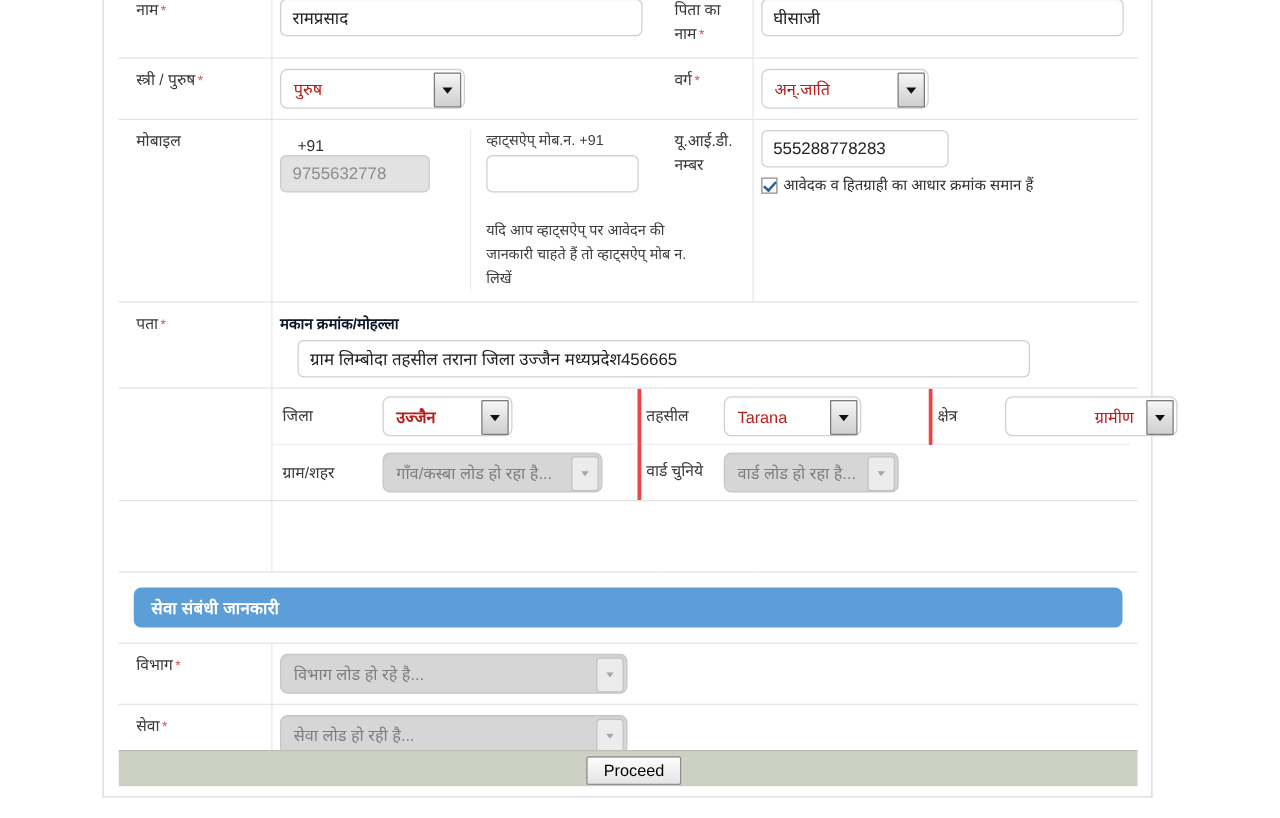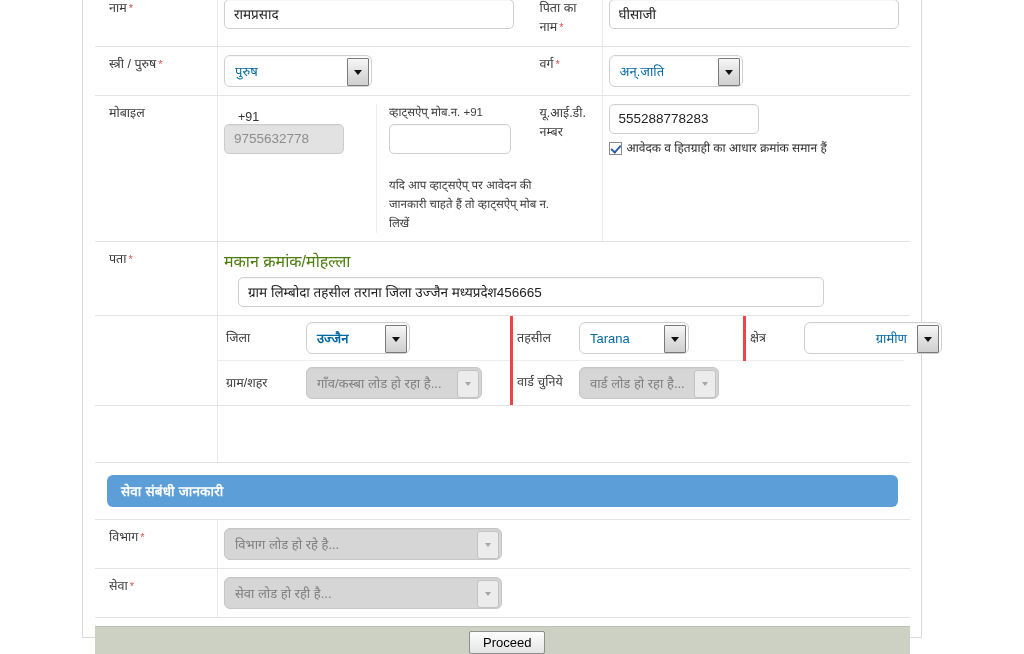--- a/index.html
+++ b/index.html
@@ -105,21 +105,21 @@
     border-radius: 6px;
     background: #ffffff;
     box-shadow: inset 0 1px 1px rgba(0,0,0,0.03);
     vertical-align: middle;
   }
   .sel .sel-val {
     display: block;
     padding: 7px 34px 0 10px;
     font-size: 13px;
     line-height: 17px;
-    color: #0369a1;
+    color: #b91c1c;
     white-space: nowrap;
     overflow: hidden;
   }
   .sel .sel-btn {
     position: absolute;
     top: 2px;
     right: 2px;
     width: 20px;
     height: 26px;
     border: 1px solid #7a7a7a;
@@ -160,24 +160,25 @@
   .sel.w-varg   { width: 134px; }
   .sel.w-jila   { width: 104px; }
   .sel.w-tehsil { width: 110px; }
   .sel.w-kshetr { width: 138px; text-align: right; }
   .sel.w-gram   { width: 176px; }
   .sel.w-ward   { width: 140px; }
   .sel.w-vibhag { width: 278px; }
   .sel.w-seva   { width: 278px; }
 
   .sub-lbl {
-    font-size: 16px;
-    color: #4d7c0f;
+    font-size: 12px;
+    color: #0f172a;
     margin-bottom: 5px;
     display: block;
+    font-weight: bold;
   }
   .wa-note {
     margin-top: 22px;
     font-size: 11.5px;
     line-height: 1.65;
     color: #3d3d3d;
     width: 160px;
   }
   .wa-head {
     font-size: 11.5px;
@@ -251,21 +252,21 @@
   td.sec-head-cell {
     padding: 0 !important;
     border-top: 1px solid #e3e3e3 !important;
     border-bottom: none !important;
   }
 
   
   .footer-bar {
     position: absolute;
     left: 95px;
-    top: 626px;
+    top: 600px;
     width: 815px;
     height: 28px;
     background: #ccd1c4;
     border-top: 1px solid #bcbfb4;
   }
   .proceed-btn {
     position: absolute;
     left: 374px;
     top: 4px;
     font-family: "Liberation Sans", sans-serif;
@@ -407,21 +408,21 @@
             <tr>
               <td class="c-lbl">
                 <span>ग्राम/शहर</span>
               </td>
               <td>
                 <div class="sel w-gram disabled">
                   <span class="sel-val">गाँव/कस्बा लोड हो रहा है...</span>
                   <span class="sel-btn"></span>
                 </div>
               </td>
-              <td class="c-lbl2 div-l" style="line-height:1.5;">
+              <td class="c-lbl2 div-l" style="line-height:1.5;font-family:Liberation Serif, serif;">
                 <span>वार्ड चुनिये</span>
               </td>
               <td colspan="3">
                 <div class="sel w-ward disabled">
                   <span class="sel-val">वार्ड लोड हो रहा है...</span>
                   <span class="sel-btn"></span>
                 </div>
               </td>
             </tr>
           </tbody>

